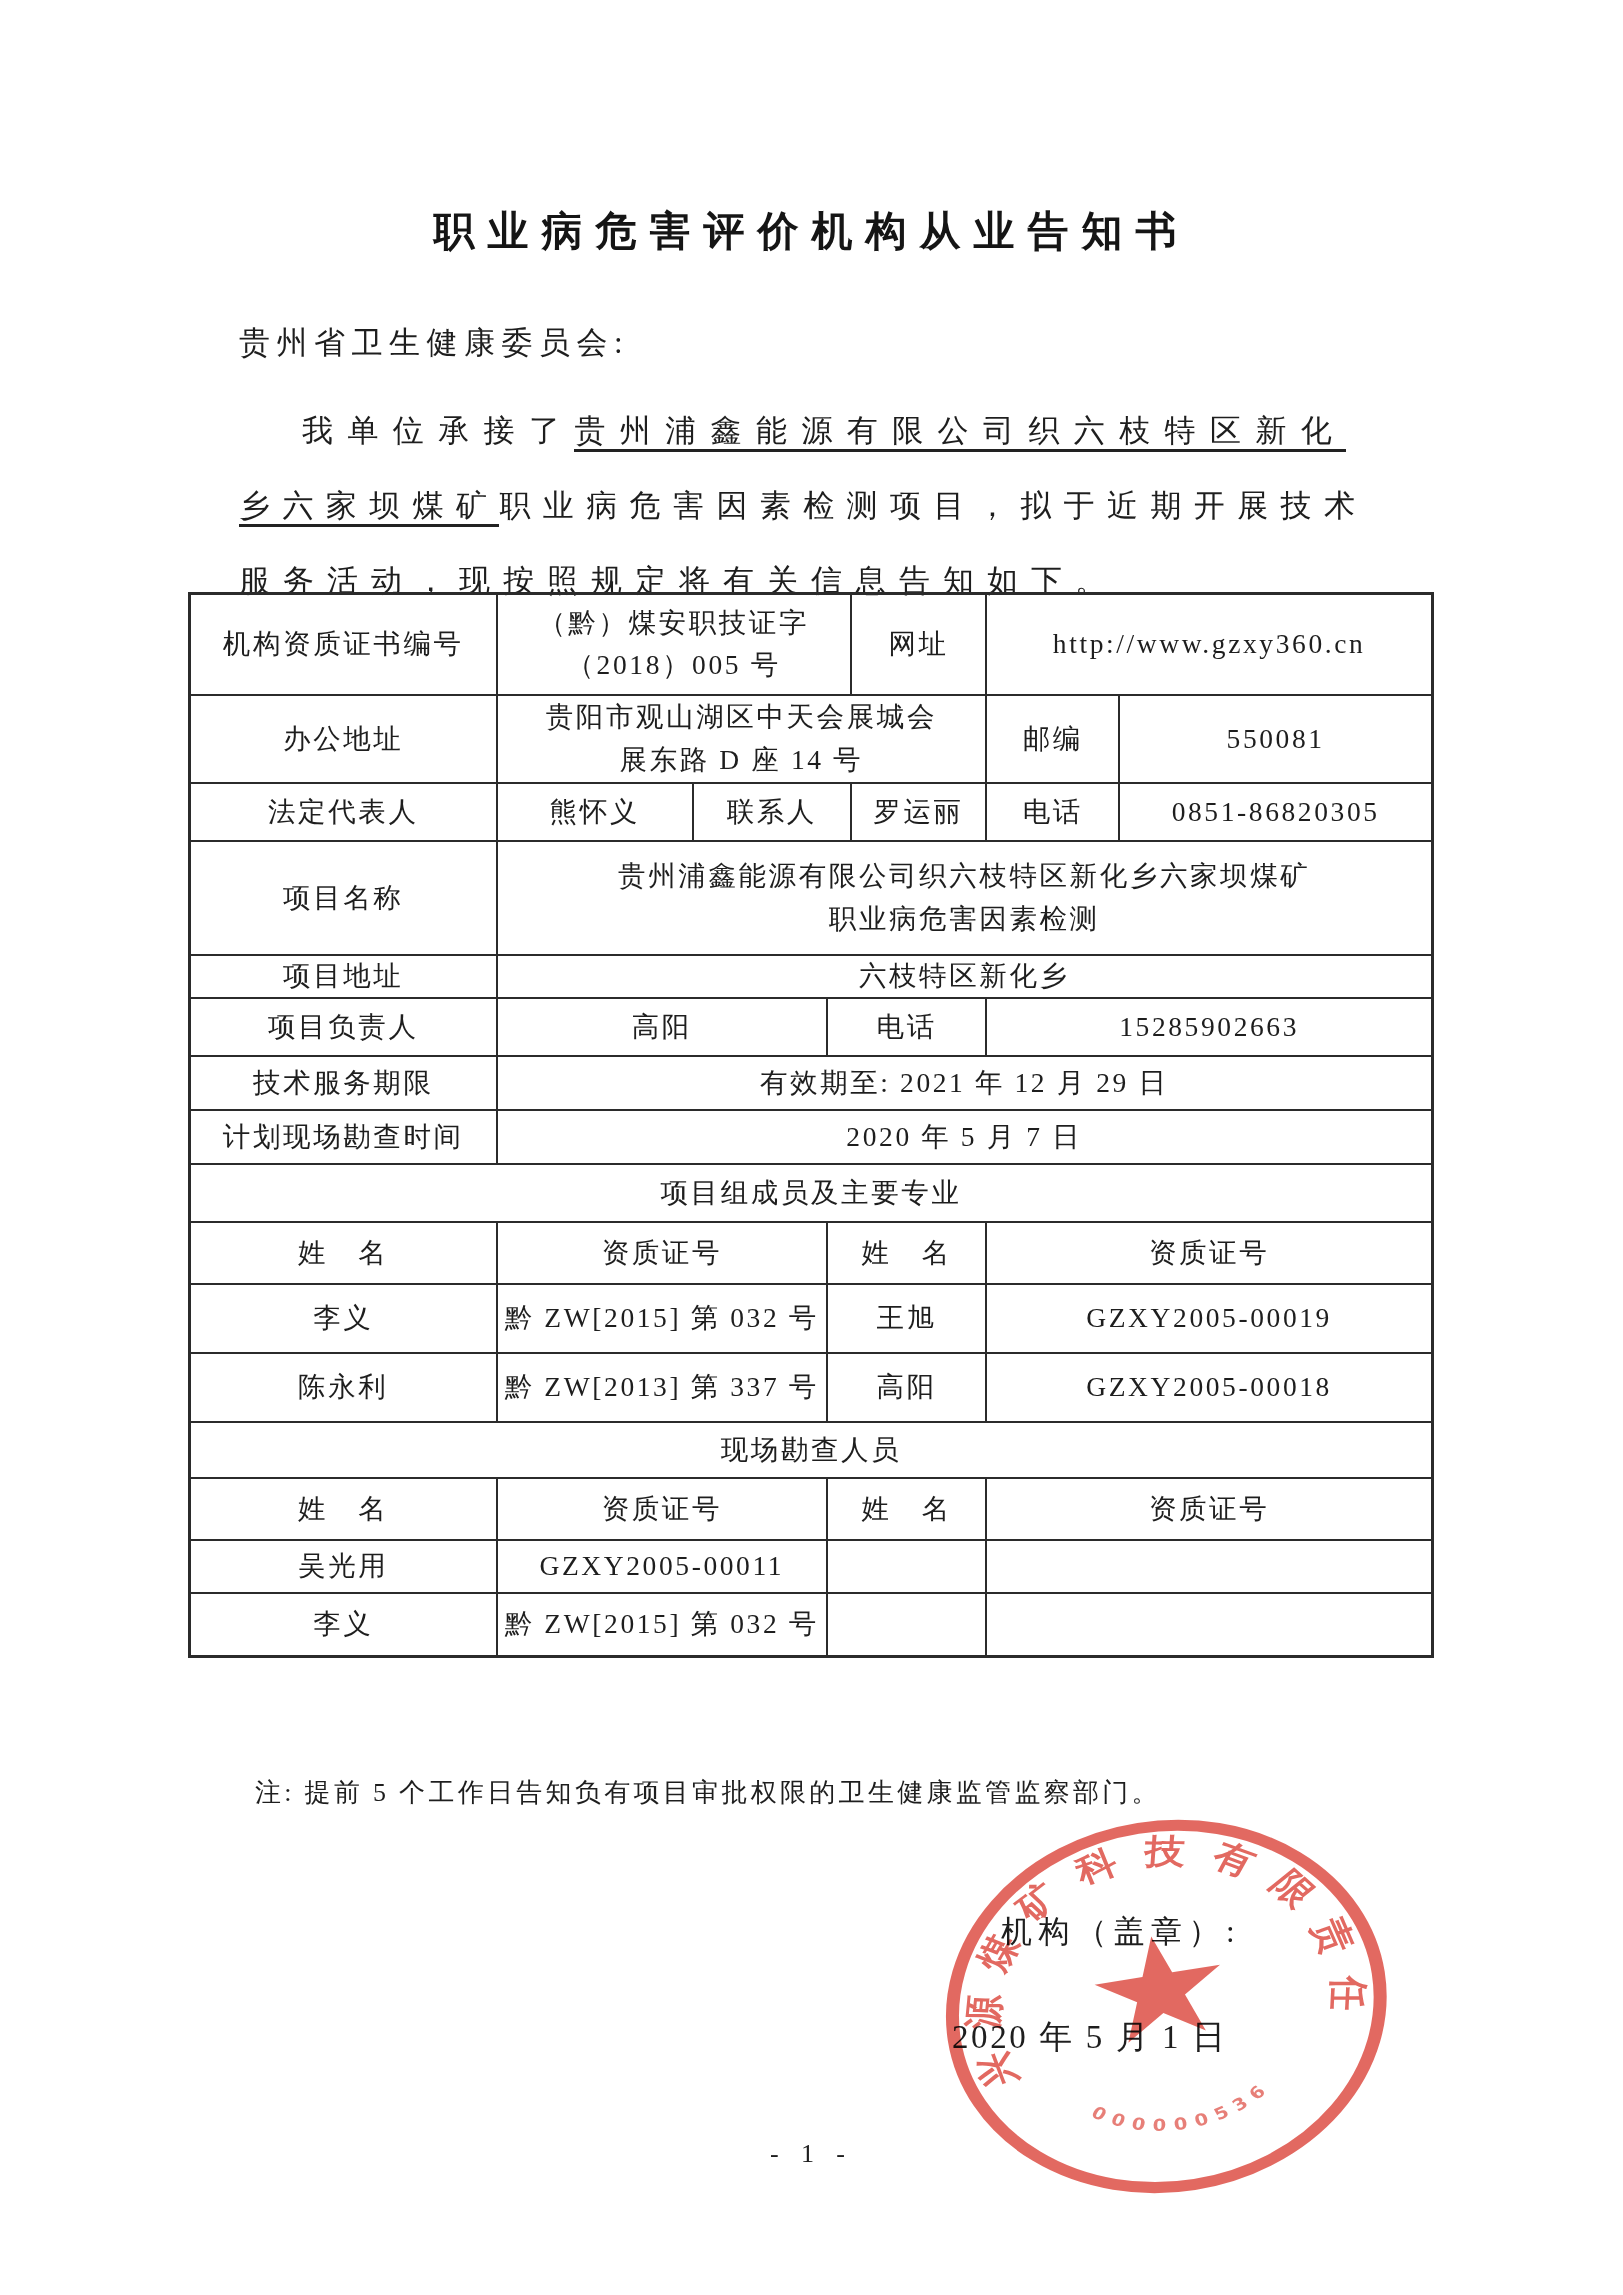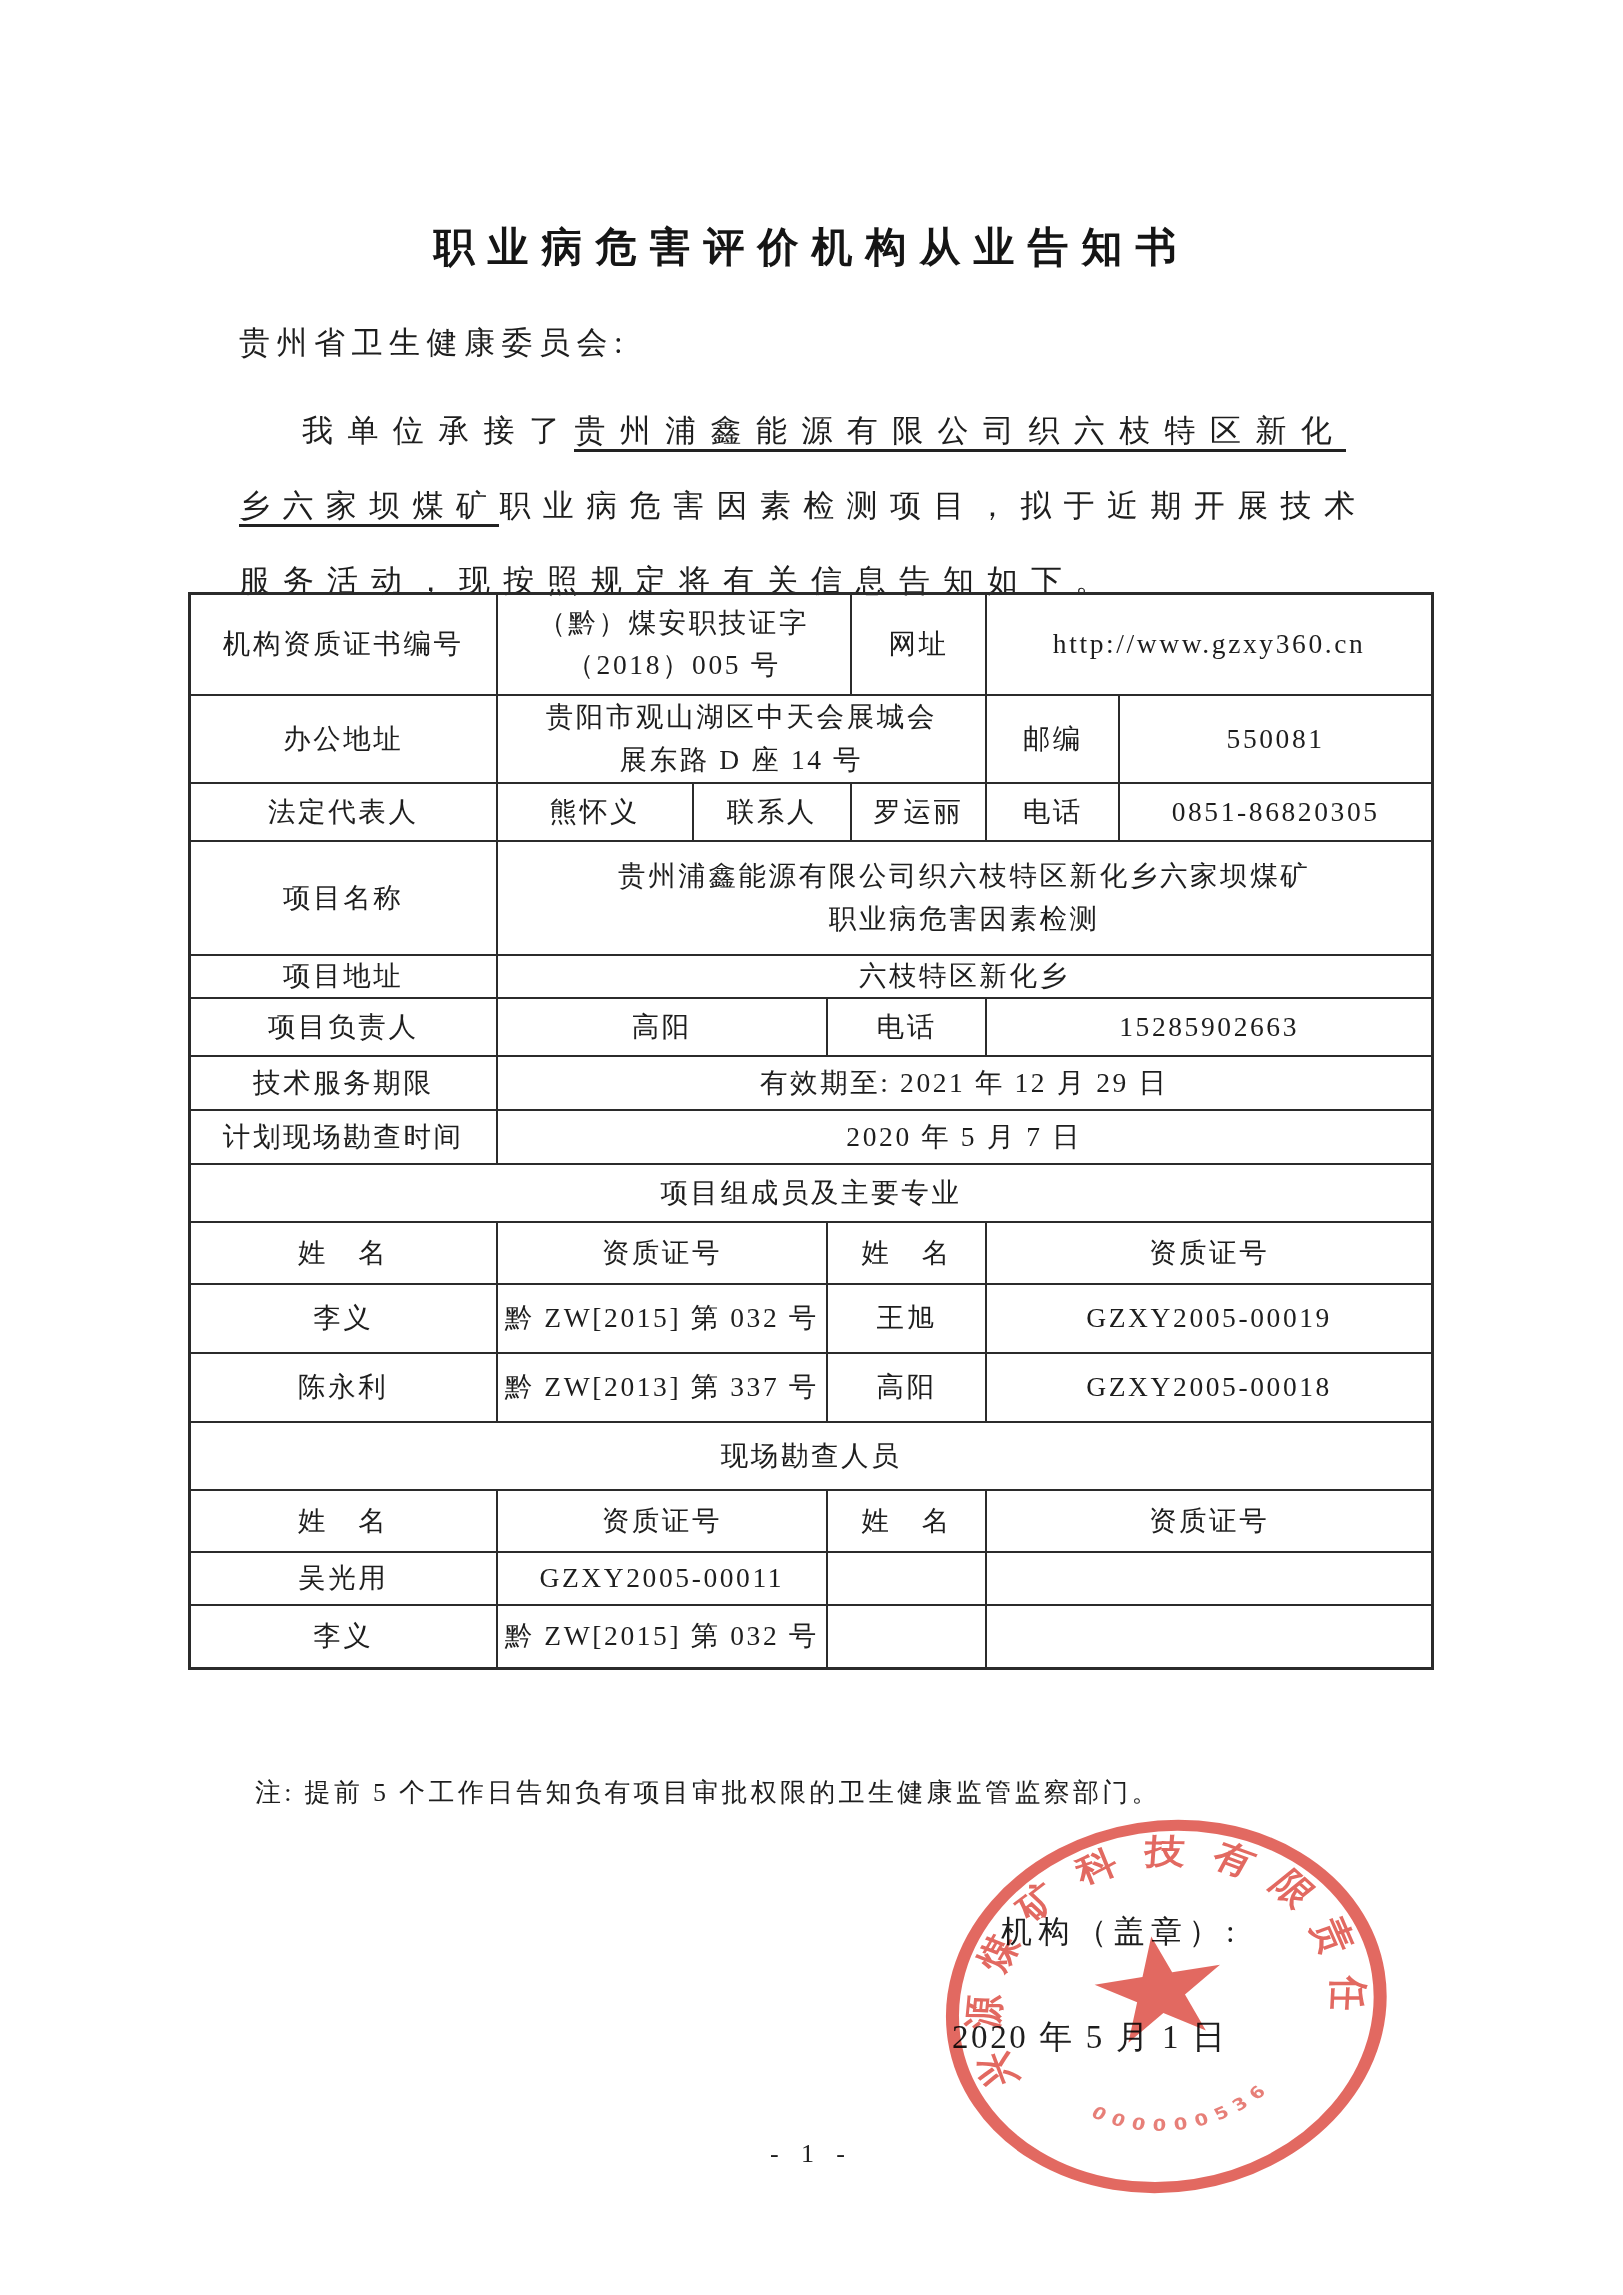--- a/index.html
+++ b/index.html
@@ -5,21 +5,21 @@
   * { margin:0; padding:0; box-sizing:border-box; }
   html,body { background:#ffffff; }
   body {
     position:relative;
     width:1623px; height:2295px;
     font-family:"Liberation Serif","DejaVu Serif",serif;
     color:#1e1e1e;
     overflow:hidden;
   }
   .title {
-    position:absolute; top:220px; left:0; width:100%;
+    position:absolute; top:204px; left:0; width:100%;
     text-align:center;
     font-family:"DejaVu Sans","Liberation Sans",sans-serif;
     font-weight:bold; font-size:41px; letter-spacing:13px;
     color:#151515;
   }
   .salutation {
     position:absolute; top:322px; left:239px;
     font-size:31px; letter-spacing:6.5px;
   }
   .para { position:absolute; top:393px; left:239px; width:1159px; font-size:31px; }
@@ -162,21 +162,21 @@
     <td colspan="2">黔 ZW[2015] 第 032 号</td>
     <td colspan="2">王旭</td>
     <td colspan="2">GZXY2005-00019</td>
   </tr>
   <tr style="height:69px">
     <td>陈永利</td>
     <td colspan="2">黔 ZW[2013] 第 337 号</td>
     <td colspan="2">高阳</td>
     <td colspan="2">GZXY2005-00018</td>
   </tr>
-  <tr style="height:68px">
+  <tr style="height:56px">
     <td colspan="7" class="section-cell">现场勘查人员</td>
   </tr>
   <tr style="height:62px">
     <td class="lbl">姓　名</td>
     <td colspan="2" class="lbl">资质证号</td>
     <td colspan="2" class="lbl">姓　名</td>
     <td colspan="2" class="lbl">资质证号</td>
   </tr>
   <tr style="height:53px">
     <td>吴光用</td>

